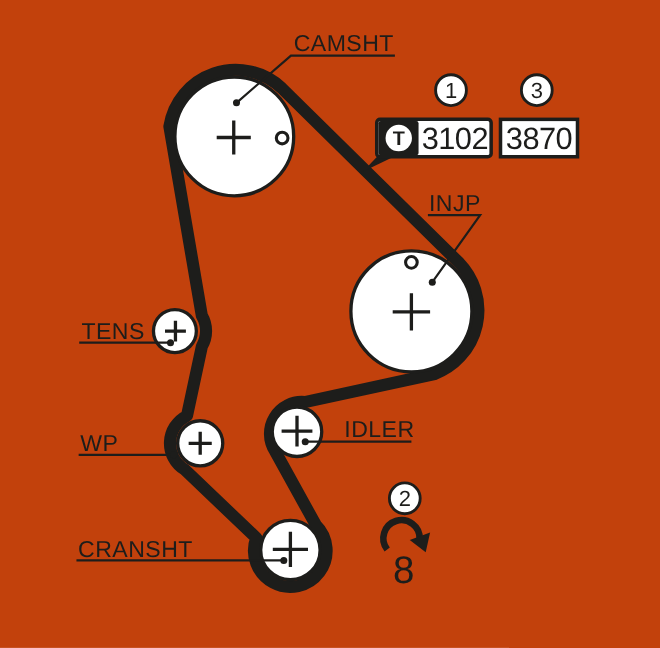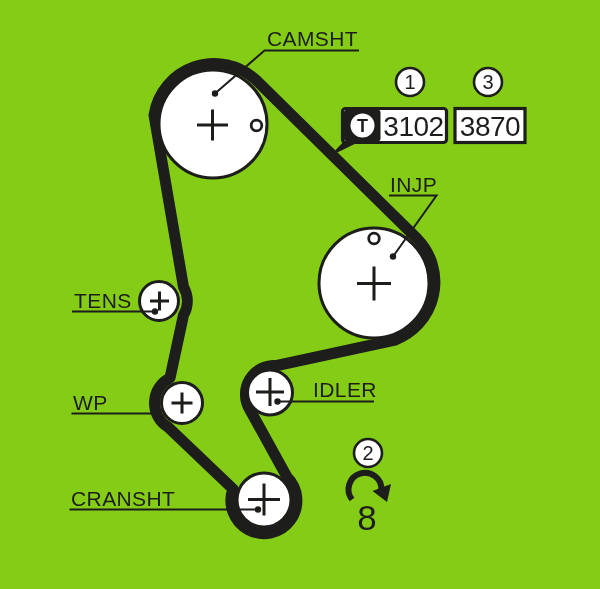--- a/index.html
+++ b/index.html
@@ -1,19 +1,19 @@
 <!DOCTYPE html>
 <html><head>
 <meta charset="utf-8">
 <style>
   html,body{margin:0;padding:0;background:#ffffff;}
   .stage{
     position:relative;
     width:600px;height:589px;
-    background:#84cc16;
+    background:#c2410c;
     overflow:hidden;
     font-family:"Liberation Sans", sans-serif;
   }
   svg{display:block;}
   .belt{fill:none;stroke:#1d1d1b;stroke-width:11;stroke-linejoin:round;stroke-linecap:round;}
   .pulley{fill:#ffffff;stroke:#1d1d1b;stroke-width:3;}
   .plus{fill:none;stroke:#1d1d1b;stroke-width:3;stroke-linecap:butt;}
   .marker{fill:#ffffff;stroke:#1d1d1b;stroke-width:2.8;}
   .thin{fill:none;stroke:#1d1d1b;stroke-width:2;}
   .dot{fill:#1d1d1b;stroke:none;}

